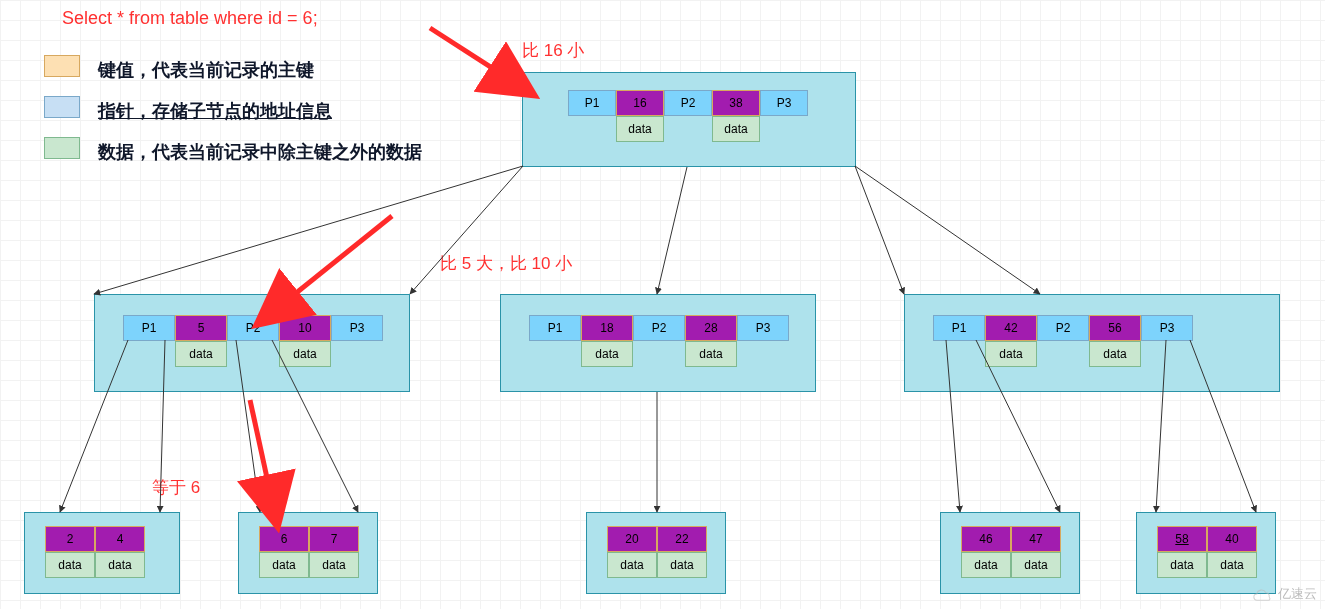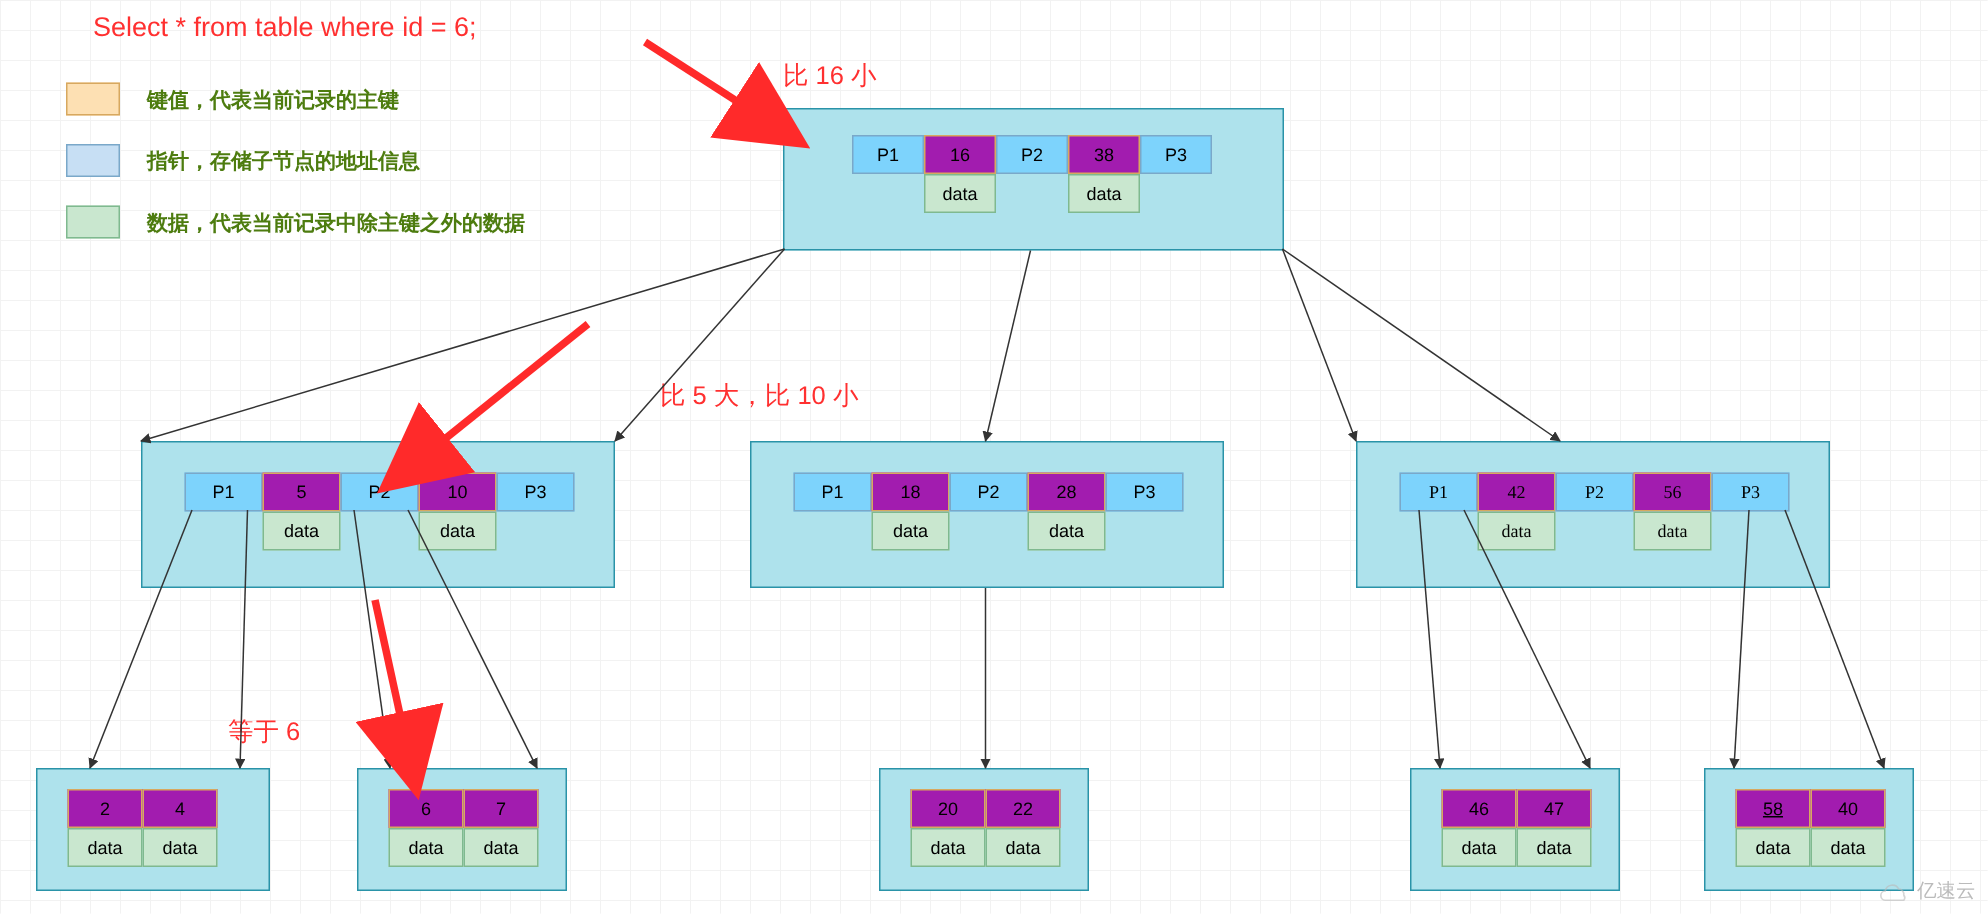--- a/index.html
+++ b/index.html
@@ -20,21 +20,21 @@
 
   
   .legend-box {
     width: 36px; height: 22px;
     border: 1px solid #5b87a6;
     box-sizing: border-box;
   }
   .col-key  { background: #fde0b3; border-color:#d7a85f;}
   .col-ptr  { background: #c7dff4; border-color:#7aa8c9;}
   .col-data { background: #c9e7cf; border-color:#7fb98f;}
-  .legend-text { font-size: 14px; color:#4d7c0f; font-weight:bold;}
+  .legend-text { font-size: 18px; color:#0f172a; font-weight:bold;}
 
   .title-sql { color:#ff3030; font-size:18px; }
 
   
   .node-outer {
     background:#aee2ec;
     border:1px solid #2a93a8;
     box-sizing:border-box;
   }
   .cell {
@@ -69,21 +69,21 @@
 </style>
 </head>
 <body>
 
 <div class="abs title-sql" style="left:62px; top:8px;">Select * from table where id = 6;</div>
 
 <div class="abs legend-box col-key" style="left:44px; top:55px;"></div>
 <div class="abs legend-text" style="left:98px; top:58px;">键值，代表当前记录的主键</div>
 
 <div class="abs legend-box col-ptr" style="left:44px; top:96px;"></div>
-<div class="abs legend-text" style="left:98px; top:99px;">指针，存储子节点的地址信息</div>
+<div class="abs legend-text" style="left:98px; top:99px;text-decoration:underline;">指针，存储子节点的地址信息</div>
 
 <div class="abs legend-box col-data" style="left:44px; top:137px;"></div>
 <div class="abs legend-text" style="left:98px; top:140px;">数据，代表当前记录中除主键之外的数据</div>
 
 <div class="abs note" style="left:522px; top:39px;">比 16 小</div>
 <div class="abs note" style="left:440px; top:252px;">比 5 大，比 10 小</div>
 <div class="abs note" style="left:152px; top:476px;">等于 6</div>
 
 <div class="abs node-outer" style="left:522px; top:72px; width:334px; height:95px;">
   <div style="position:absolute; left:45px; top:17px; white-space:nowrap;">
@@ -105,21 +105,21 @@
 
 <div class="abs node-outer" style="left:500px; top:294px; width:316px; height:98px;">
   <div style="position:absolute; left:28px; top:20px; white-space:nowrap;">
     <span class="cell ptr-cell" style="width:52px;">P1</span><span class="cell key-cell" style="width:52px;">18</span><span class="cell ptr-cell" style="width:52px;">P2</span><span class="cell key-cell" style="width:52px;">28</span><span class="cell ptr-cell" style="width:52px;">P3</span>
   </div>
   <div style="position:absolute; left:80px; top:46px; white-space:nowrap;">
     <span class="cell data-cell" style="width:52px;">data</span><span style="display:inline-block;width:52px;"></span><span class="cell data-cell" style="width:52px;">data</span>
   </div>
 </div>
 
-<div class="abs node-outer" style="left:904px; top:294px; width:316px; height:98px;font-family:Liberation Serif, serif;">
+<div class="abs node-outer" style="left:904px; top:294px; width:376px; height:98px;">
   <div style="position:absolute; left:28px; top:20px; white-space:nowrap;">
     <span class="cell ptr-cell" style="width:52px;">P1</span><span class="cell key-cell" style="width:52px;">42</span><span class="cell ptr-cell" style="width:52px;">P2</span><span class="cell key-cell" style="width:52px;">56</span><span class="cell ptr-cell" style="width:52px;">P3</span>
   </div>
   <div style="position:absolute; left:80px; top:46px; white-space:nowrap;">
     <span class="cell data-cell" style="width:52px;">data</span><span style="display:inline-block;width:52px;"></span><span class="cell data-cell" style="width:52px;">data</span>
   </div>
 </div>
 
 <div class="abs node-outer" style="left:24px; top:512px; width:156px; height:82px;">
   <div style="position:absolute; left:20px; top:13px; white-space:nowrap;">

